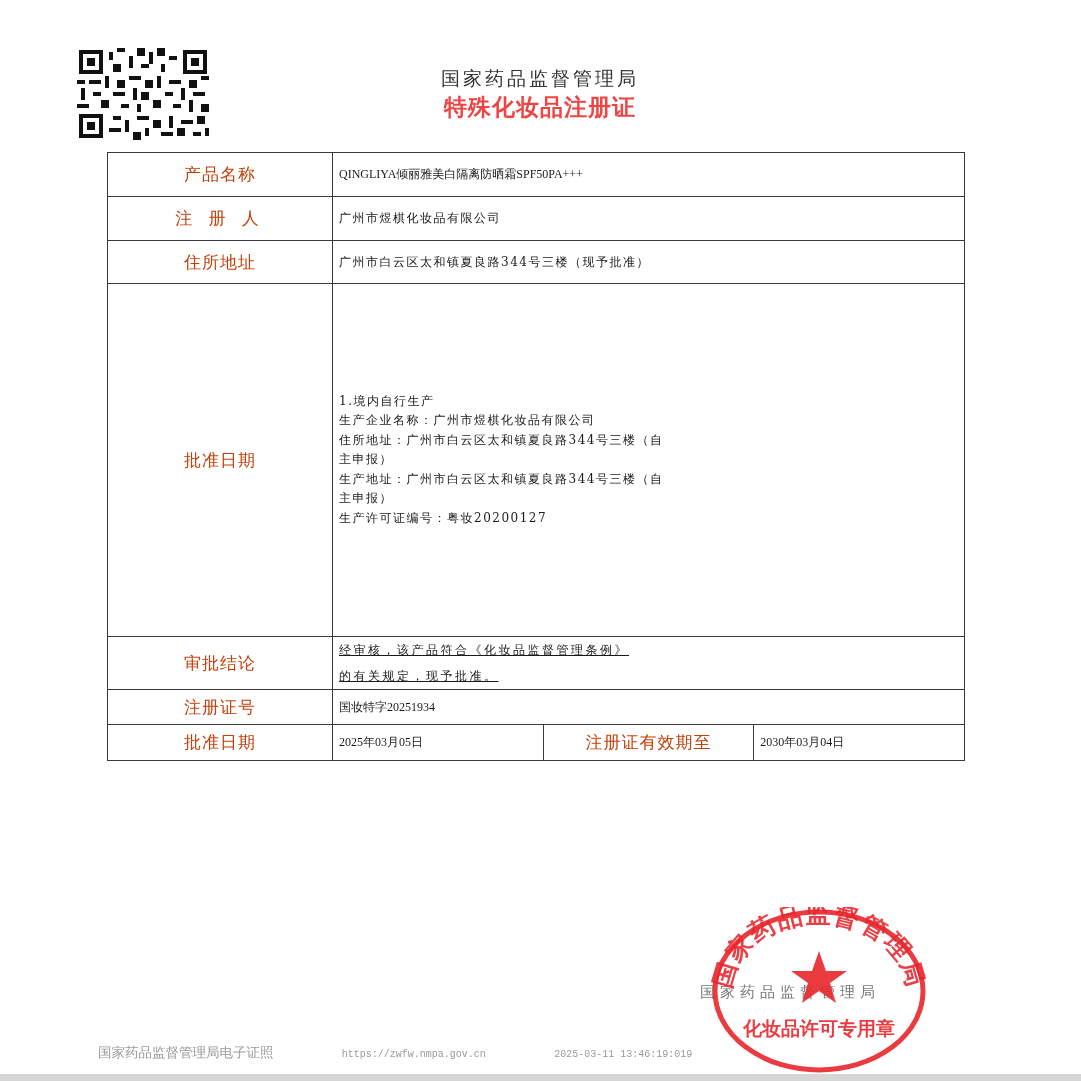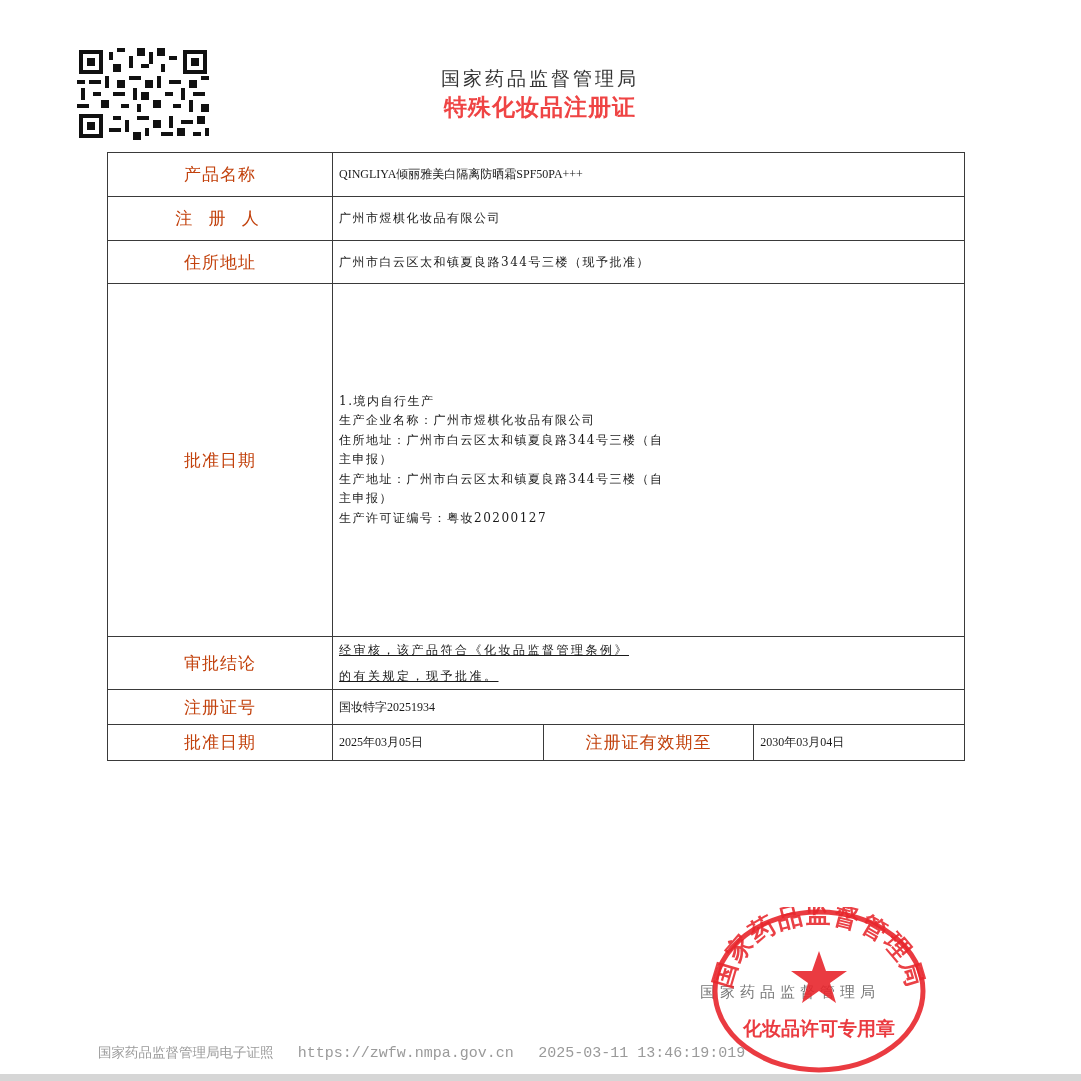--- a/index.html
+++ b/index.html
@@ -16,21 +16,21 @@
   td.val { padding-left:6px !important; font-size:12px; color:#1a1a1a; }
   .serif-b { font-family:"Liberation Serif", serif; font-size:17px; }
   .prod-info { font-size:16px; line-height:19.5px; letter-spacing:1.5px; }
   .prod-info div { white-space:pre-wrap; }
   .approval { color:#666; font-size:17px; letter-spacing:2.5px; line-height:26px; padding-left:14px !important;text-decoration:underline; }
   .remark { font-size:16px; letter-spacing:2px; line-height:21px; padding-top:0; }
   .seal { position:absolute; left:710px; top:907px; width:218px; height:168px; }
   .stamp-agency { position:absolute; left:700px; top:983px; font-size:15px; letter-spacing:5px; color:#777; }
   .footer { position:absolute; left:98px; top:1044px; font-size:13.5px; color:#9a9a9a; font-family:"DejaVu Serif", serif; white-space:nowrap; }
   .footer span { margin-right:20px;text-align:right; }
-  .footer .mono { font-family:"Liberation Mono", monospace; font-size:15px; }
+  .footer .mono { font-family:"Liberation Mono", monospace; font-size:10px;margin-left:44px; }
 </style>
 </head>
 <body>
 
 <svg class="qr" viewBox="0 0 33 23" preserveAspectRatio="none">
   <rect x="0" y="0" width="33" height="23" fill="#fff"></rect>
   <g fill="#111">
     <rect x="0.5" y="0.5" width="6" height="6"></rect>
       <rect x="1.5" y="1.5" width="4" height="4" fill="#fff"></rect>
       <rect x="2.5" y="2.5" width="2" height="2"></rect>

